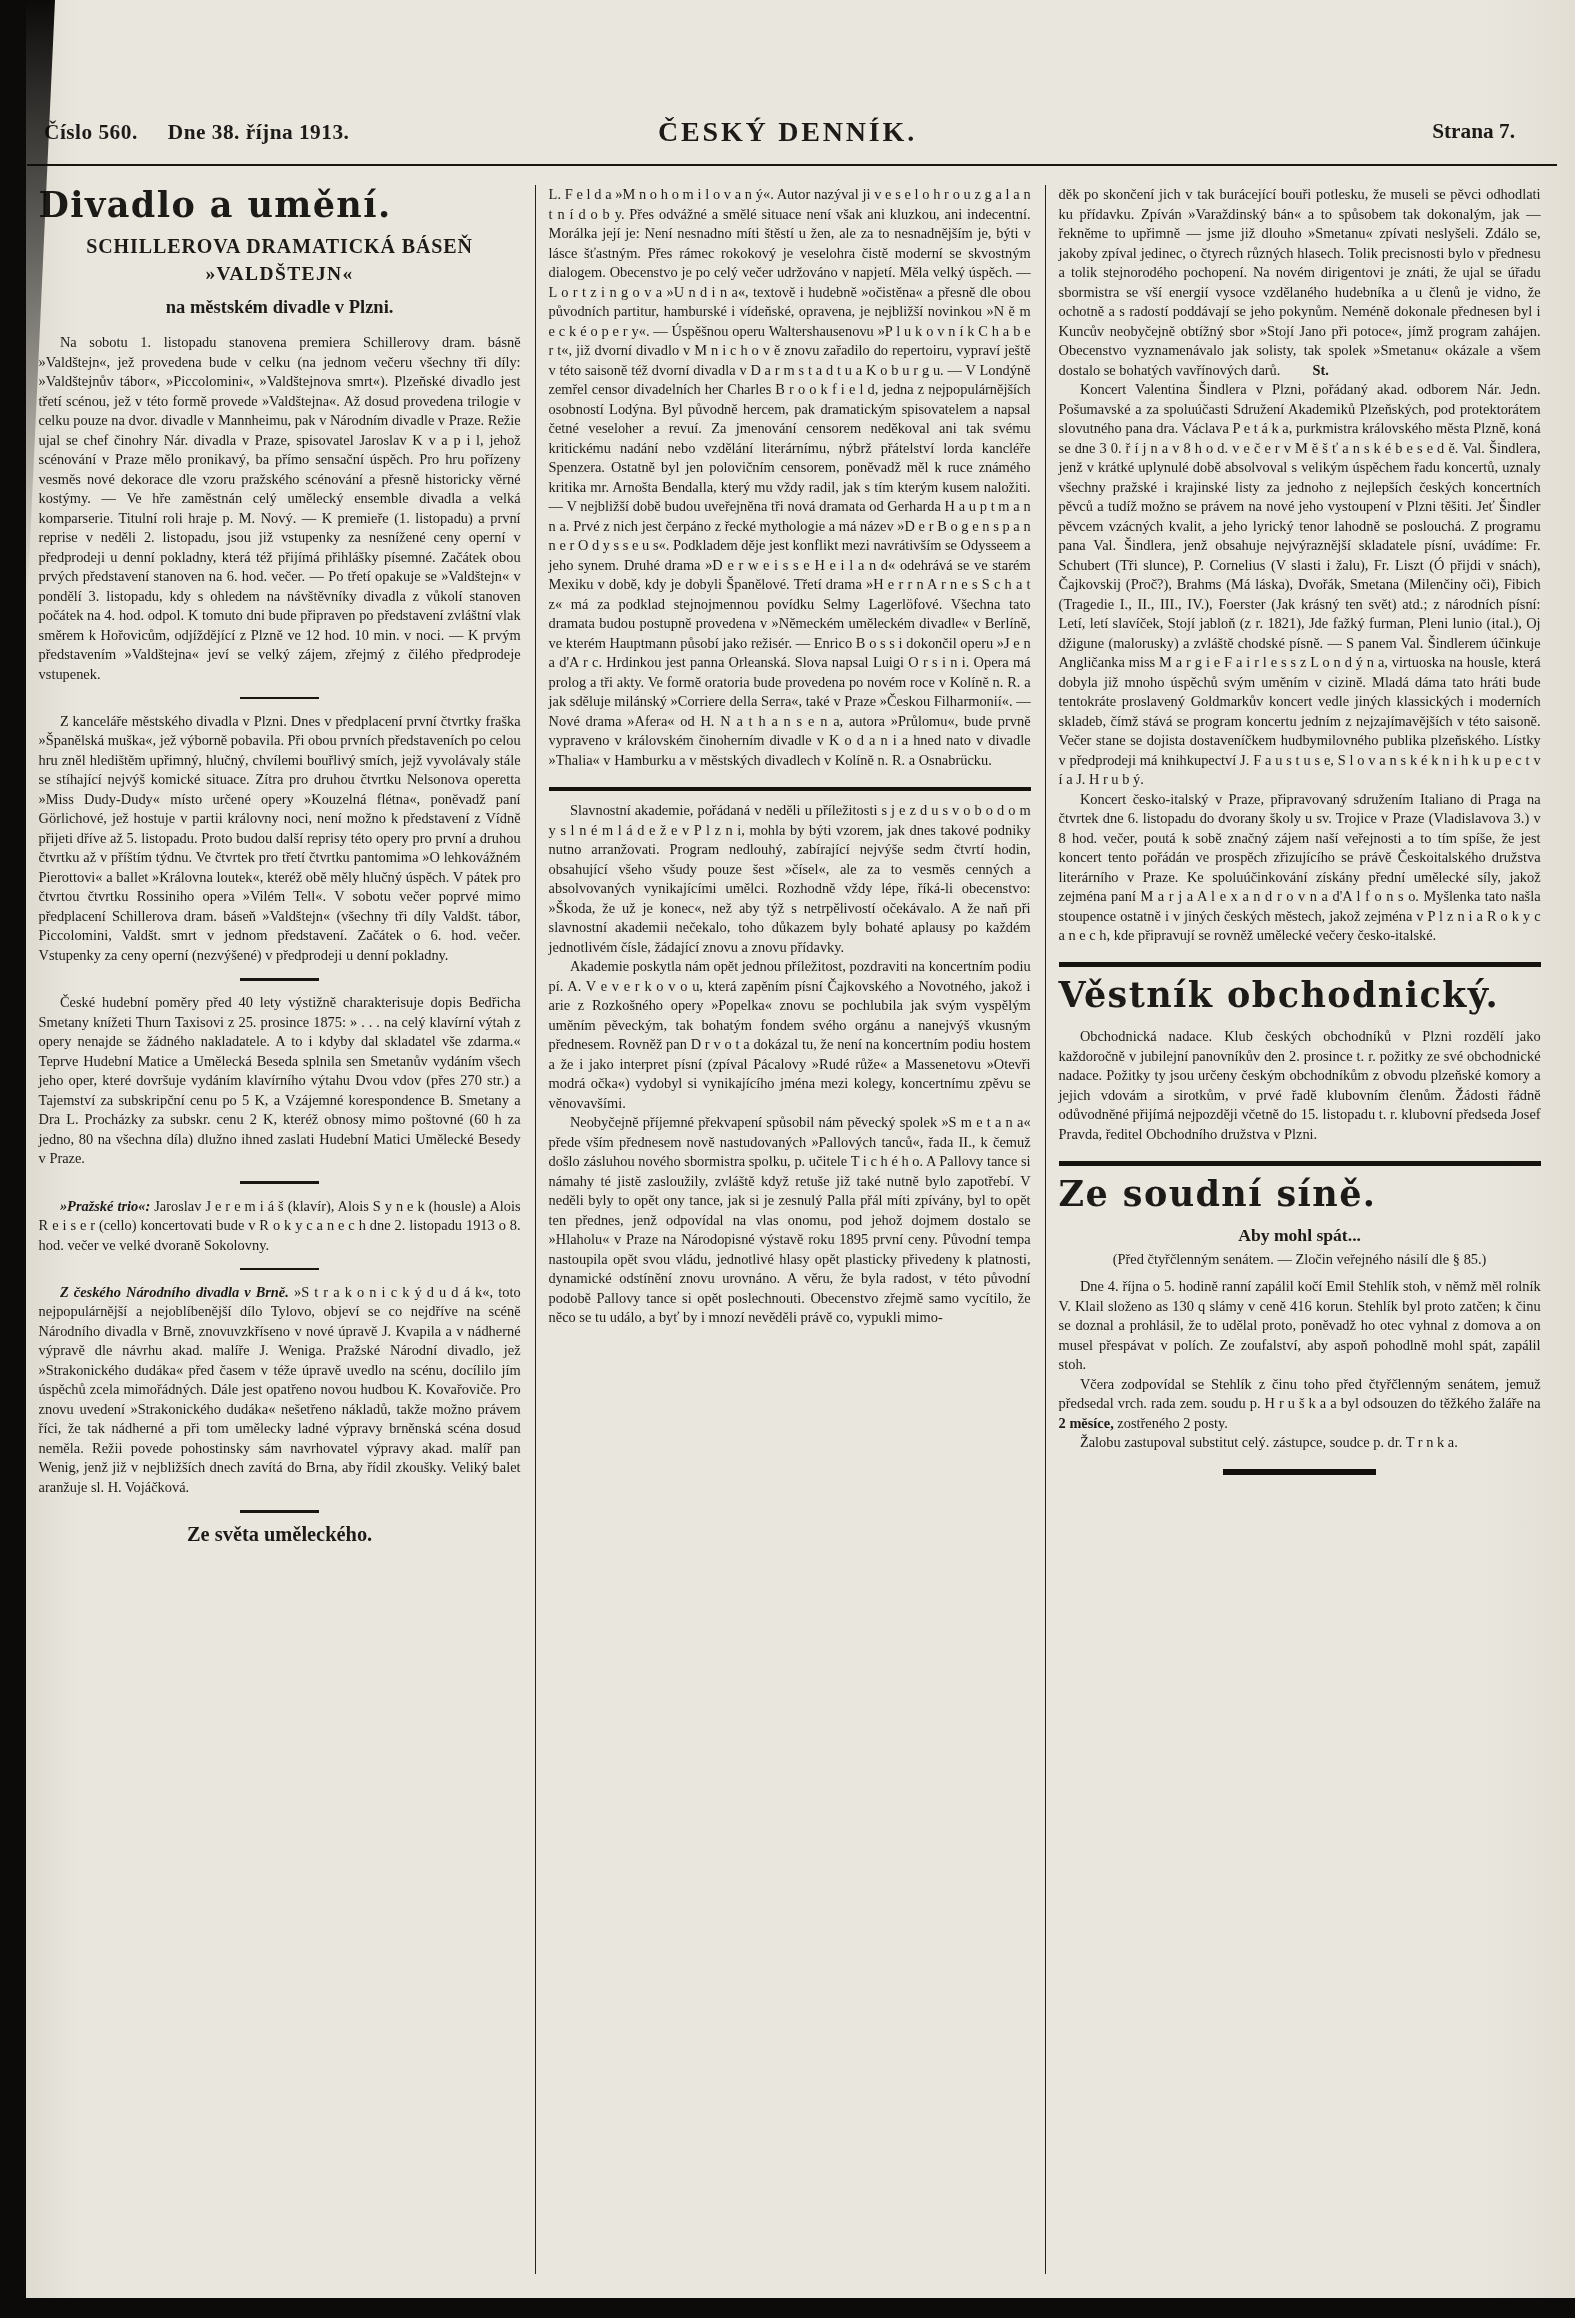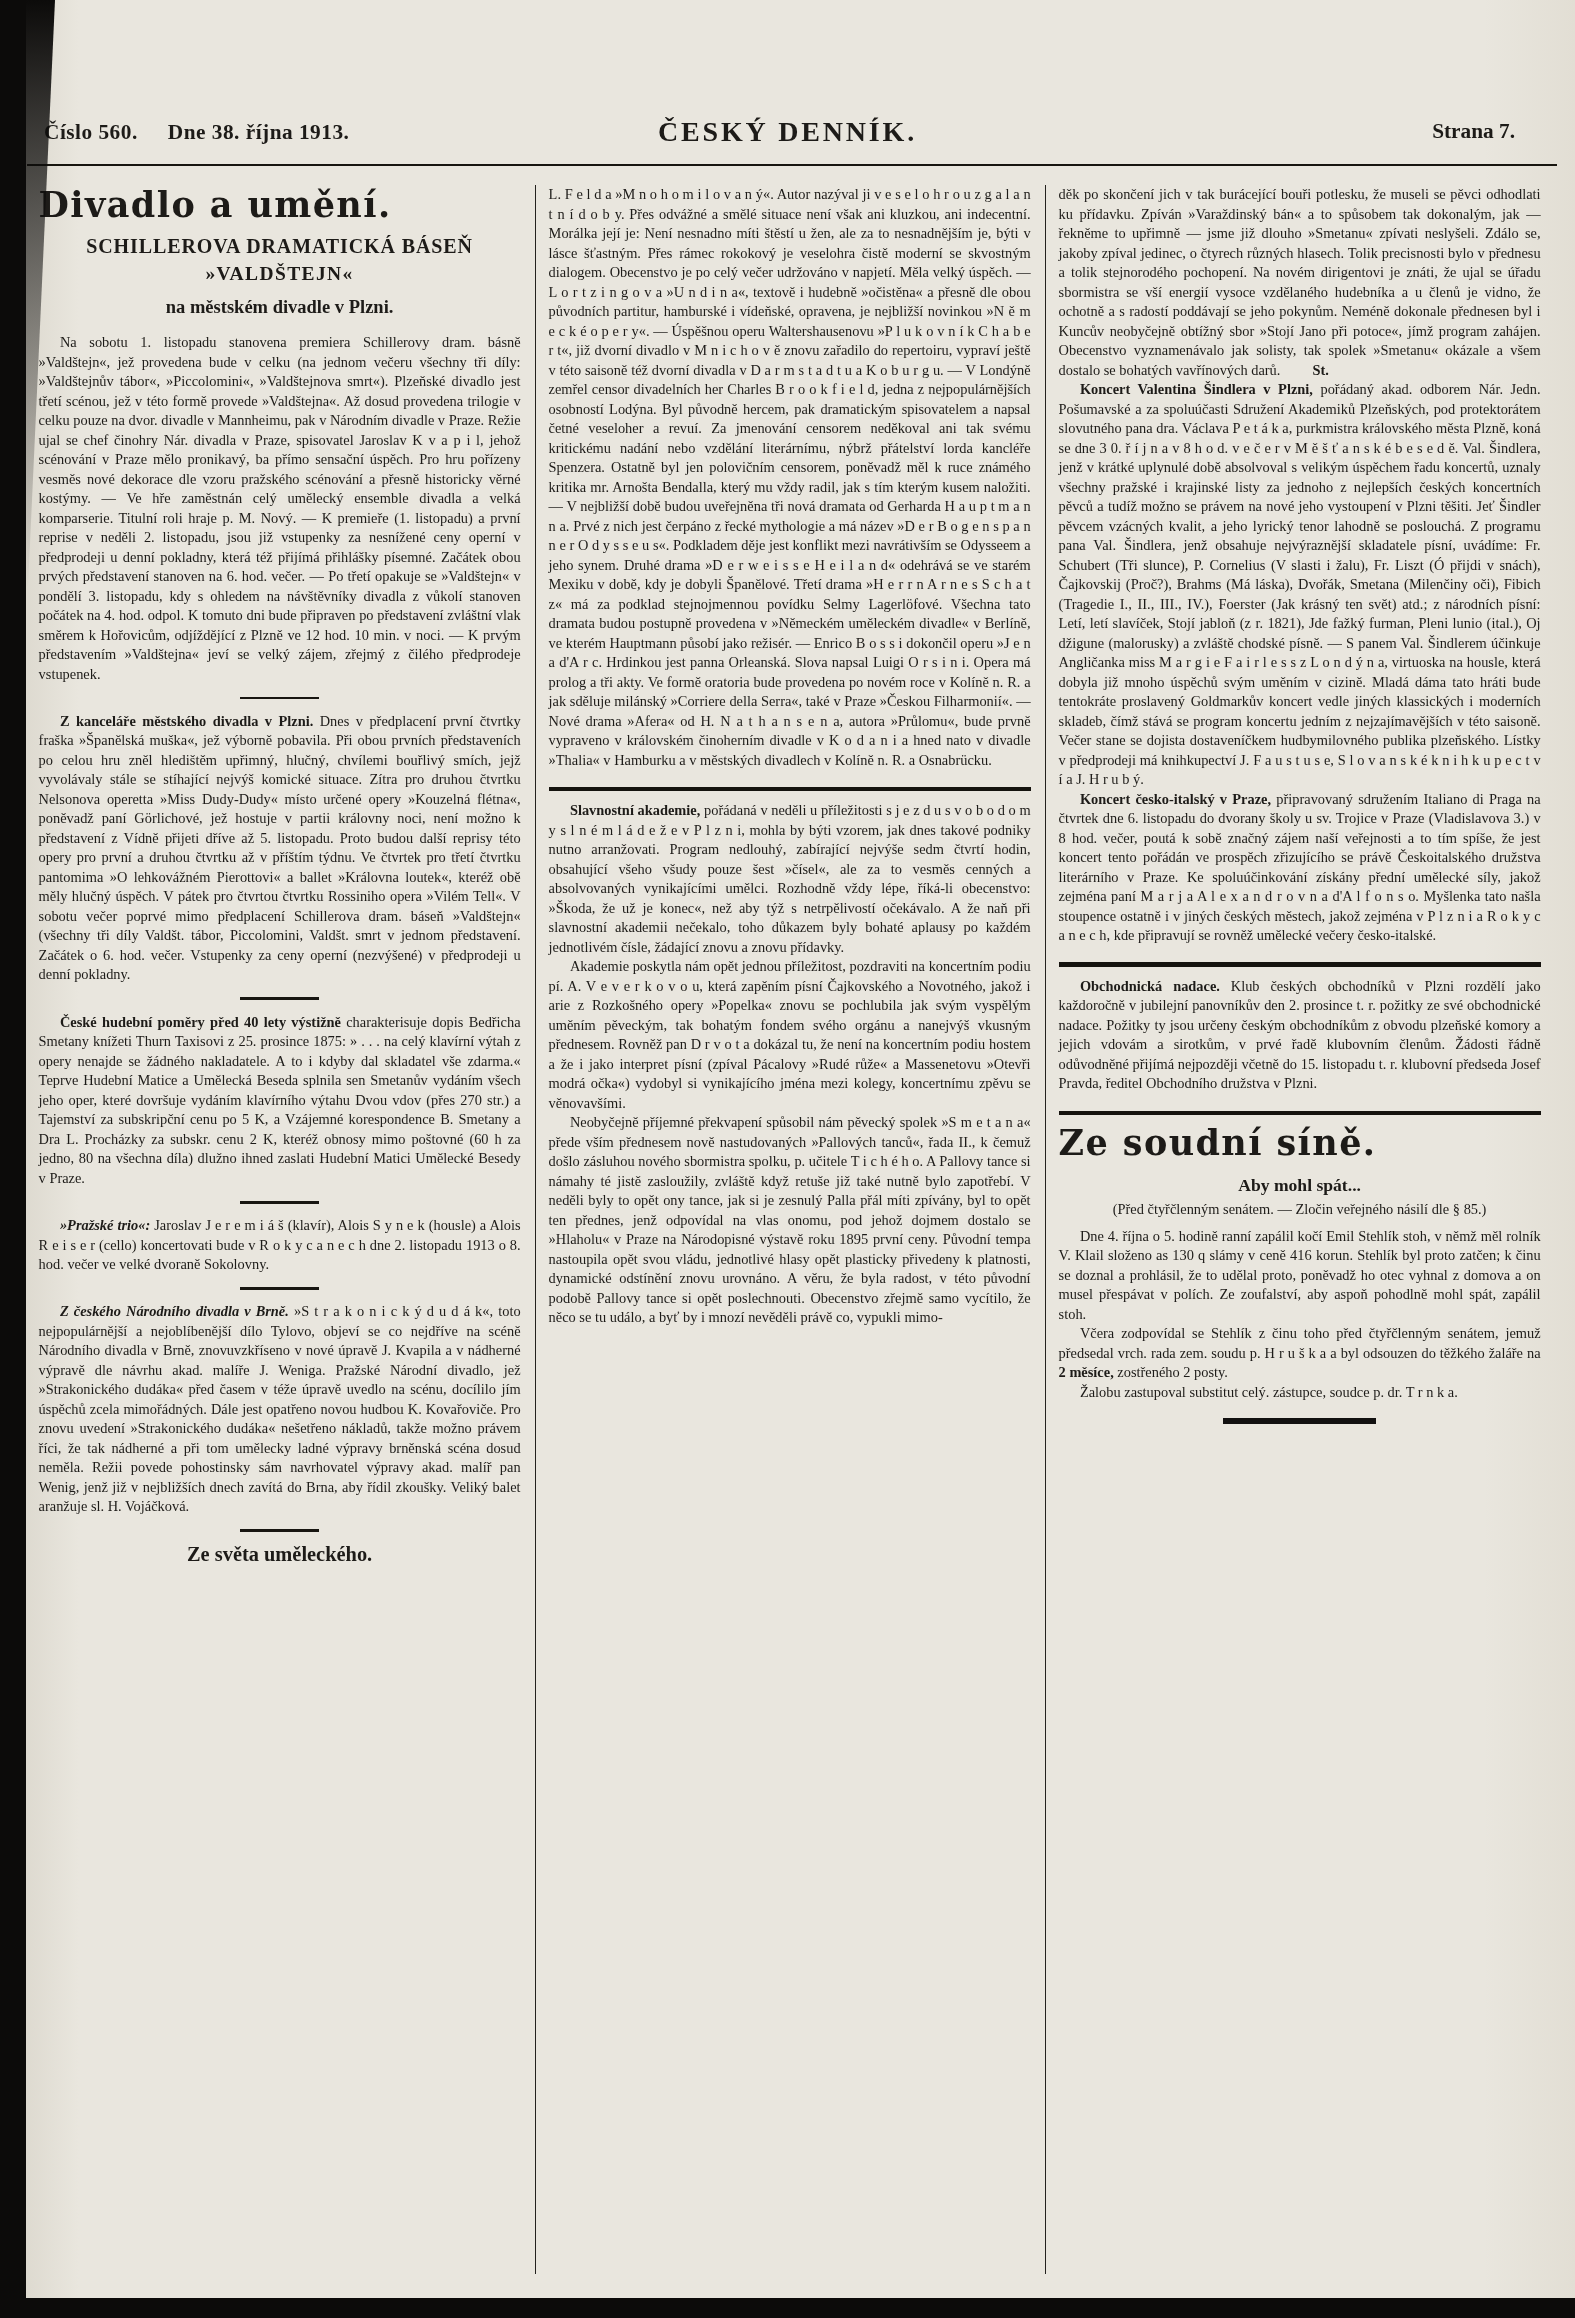--- a/index.html
+++ b/index.html
@@ -23,21 +23,21 @@
   .hdr-right { position:absolute; right:60px; top:119px; font-size:21.3px; font-weight:bold; white-space:nowrap; }
   .header-rule { position:absolute; left:27px; right:18.5px; top:164px; height:2.3px; background:#17150f; }
 
   .columns { position:absolute; left:34px; right:20.4px; top:185px; bottom:54px; display:flex; z-index:1; }
   .col { flex:1 1 0; padding:0 14px 0 13px; font-size:14.4px; line-height:19.5px; text-align:justify; }
   .col-2, .col-3 { border-left:1.4px solid #24221e; }
   .col-1 { padding-left:4.6px; }
 
   p { text-indent:21.3px; margin:0; }
   p.flush { text-indent:0; }
-  .lead { font-weight:bold; }
+  .lead { font-weight:normal; }
   .lead-it { font-weight:bold; font-style:italic; }
 
   .section-title { font-family:"DejaVu Serif","Liberation Serif",serif; font-weight:bold;
     font-size:35px; line-height:1.04; letter-spacing:1.4px; margin:1.9px 0 14px; }
   .section-title.mid { margin-top:6.5px; }
 
   .subhead { text-align:center; margin:0 0 16px; }
   .subhead .l1 { font-weight:bold; font-size:20px; letter-spacing:0.9px; }
   .subhead .l2 { font-weight:bold; font-size:19.5px; letter-spacing:1.4px; margin-top:7.4px;text-align:center; }
   .subhead .l3 { font-weight:bold; font-size:18.5px; margin-top:14px; }
@@ -94,20 +94,21 @@
       <p><b class="lead">Slavnostní akademie,</b> <span>pořádaná v neděli u příležitosti s j e z d u  s v o b o d o m y s l n é  m l á d e ž e  v  P l z n i, mohla by býti vzorem, jak dnes takové podniky nutno arranžovati. Program nedlouhý, zabírající nejvýše sedm čtvrtí hodin, obsahující všeho všudy pouze šest »čísel«, ale za to vesměs cenných a absolvovaných vynikajícími umělci. Rozhodně vždy lépe, říká-li obecenstvo: »Škoda, že už je konec«, než aby týž s netrpělivostí očekávalo. A že naň při slavnostní akademii nečekalo, toho důkazem byly bohaté aplausy po každém jednotlivém čísle, žádající znovu a znovu přídavky.</span></p>
       <p>Akademie poskytla nám opět jednou příležitost, pozdraviti na koncertním podiu pí. A. V e v e r k o v o u, která zapěním písní Čajkovského a Novotného, jakož i arie z Rozkošného opery »Popelka« znovu se pochlubila jak svým vyspělým uměním pěveckým, tak bohatým fondem svého orgánu a nanejvýš vkusným přednesem. Rovněž pan D r v o t a dokázal tu, že není na koncertním podiu hostem a že i jako interpret písní (zpíval Pácalovy »Rudé růže« a Massenetovu »Otevři modrá očka«) vydobyl si vynikajícího jména mezi kolegy, koncertnímu zpěvu se věnovavšími.</p>
       <p>Neobyčejně příjemné překvapení spůsobil nám pěvecký spolek »S m e t a n a« přede vším přednesem nově nastudovaných »Pallových tanců«, řada II., k čemuž došlo zásluhou nového sbormistra spolku, p. učitele T i c h é h o. A Pallovy tance si námahy té jistě zasloužily, zvláště když retuše již také nutně bylo zapotřebí. V neděli byly to opět ony tance, jak si je zesnulý Palla přál míti zpívány, byl to opět ten přednes, jenž odpovídal na vlas onomu, pod jehož dojmem dostalo se »Hlaholu« v Praze na Národopisné výstavě roku 1895 první ceny. Původní tempa nastoupila opět svou vládu, jednotlivé hlasy opět plasticky přivedeny k platnosti, dynamické odstínění znovu urovnáno. A věru, že byla radost, v této původní podobě Pallovy tance si opět poslechnouti. Obecenstvo zřejmě samo vycítilo, že něco se tu událo, a byť by i mnozí nevěděli právě co, vypukli mimo-</p>
     </section>
 
     <section class="col col-3">
       <p class="flush"><span>děk po skončení jich v tak burácející bouři potlesku, že museli se pěvci odhodlati ku přídavku. Zpíván »Varaždinský bán« a to spůsobem tak dokonalým, jak — řekněme to upřimně — jsme již dlouho »Smetanu« zpívati neslyšeli. Zdálo se, jakoby zpíval jedinec, o čtyrech různých hlasech. Tolik precisnosti bylo v přednesu a tolik stejnorodého pochopení. Na novém dirigentovi je znáti, že ujal se úřadu sbormistra se vší energií vysoce vzdělaného hudebníka a u členů je vidno, že ochotně a s radostí poddávají se jeho pokynům. Neméně dokonale přednesen byl i Kuncův neobyčejně obtížný sbor »Stojí Jano při potoce«, jímž program zahájen. Obecenstvo vyznamenávalo jak solisty, tak spolek »Smetanu« okázale a všem dostalo se bohatých vavřínových darů.</span><b class="sig">St.</b></p>
       <p><b class="lead">Koncert Valentina Šindlera v Plzni,</b> <span>pořádaný akad. odborem Nár. Jedn. Pošumavské a za spoluúčasti Sdružení Akademiků Plzeňských, pod protektorátem slovutného pana dra. Václava P e t á k a, purkmistra královského města Plzně, koná se dne 3 0.  ř í j n a  v  8  h o d.  v e č e r  v  M ě š ť a n s k é  b e s e d ě. Val. Šindlera, jenž v krátké uplynulé době absolvoval s velikým úspěchem řadu koncertů, uznaly všechny pražské i krajinské listy za jednoho z nejlepších českých koncertních pěvců a tudíž možno se právem na nové jeho vystoupení v Plzni těšiti. Jeť Šindler pěvcem vzácných kvalit, a jeho lyrický tenor lahodně se poslouchá. Z programu pana Val. Šindlera, jenž obsahuje nejvýraznější skladatele písní, uvádíme: Fr. Schubert (Tři slunce), P. Cornelius (V slasti i žalu), Fr. Liszt (Ó přijdi v snách), Čajkovskij (Proč?), Brahms (Má láska), Dvořák, Smetana (Milenčiny oči), Fibich (Tragedie I., II., III., IV.), Foerster (Jak krásný ten svět) atd.; z národních písní: Letí, letí slavíček, Stojí jabloň (z r. 1821), Jde fažký furman, Pleni lunio (ital.), Oj džigune (malorusky) a zvláště chodské písně. — S panem Val. Šindlerem účinkuje Angličanka miss M a r g i e  F a i r l e s s  z  L o n d ý n a, virtuoska na housle, která dobyla již mnoho úspěchů svým uměním v cizině. Mladá dáma tato hráti bude tentokráte proslavený Goldmarkův koncert vedle jiných klassických i moderních skladeb, čímž stává se program koncertu jedním z nejzajímavějších v této saisoně. Večer stane se dojista dostaveníčkem hudbymilovného publika plzeňského. Lístky v předprodeji má knihkupectví J. F a u s t u s e,  S l o v a n s k é  k n i h k u p e c t v í  a  J.  H r u b ý.</span></p>
       <p><b class="lead">Koncert česko-italský v Praze,</b> <span>připravovaný sdružením Italiano di Praga na čtvrtek dne 6. listopadu do dvorany školy u sv. Trojice v Praze (Vladislavova 3.) v 8 hod. večer, poutá k sobě značný zájem naší veřejnosti a to tím spíše, že jest koncert tento pořádán ve prospěch zřizujícího se právě Českoitalského družstva literárního v Praze. Ke spoluúčinkování získány přední umělecké síly, jakož zejména paní M a r j a  A l e x a n d r o v n a  d'A l f o n s o. Myšlenka tato našla stoupence ostatně i v jiných českých městech, jakož zejména v P l z n i  a  R o k y c a n e c h, kde připravují se rovněž umělecké večery česko-italské.</span></p>
       <div class="rule-heavy"></div>
+      <h1 class="section-title mid">Věstník obchodnický.</h1>
       <p><b class="lead">Obchodnická nadace.</b> <span>Klub českých obchodníků v Plzni rozdělí jako každoročně v jubilejní panovníkův den 2. prosince t. r. požitky ze své obchodnické nadace. Požitky ty jsou určeny českým obchodníkům z obvodu plzeňské komory a jejich vdovám a sirotkům, v prvé řadě klubovním členům. Žádosti řádně odůvodněné přijímá nejpozději včetně do 15. listopadu t. r. klubovní předseda Josef Pravda, ředitel Obchodního družstva v Plzni.</span></p>
       <div class="rule-heavy"></div>
       <h1 class="section-title mid">Ze soudní síně.</h1>
       <div class="court-sub">Aby mohl spát...</div>
       <div class="court-note">(Před čtyřčlenným senátem. — Zločin veřejného násilí dle § 85.)</div>
       <p>Dne 4. října o 5. hodině ranní zapálil kočí Emil Stehlík stoh, v němž měl rolník V. Klail složeno as 130 q slámy v ceně 416 korun. Stehlík byl proto zatčen; k činu se doznal a prohlásil, že to udělal proto, poněvadž ho otec vyhnal z domova a on musel přespávat v polích. Ze zoufalství, aby aspoň pohodlně mohl spát, zapálil stoh.</p>
       <p><span>Včera zodpovídal se Stehlík z činu toho před čtyřčlenným senátem, jemuž předsedal vrch. rada zem. soudu p. H r u š k a a byl odsouzen do těžkého žaláře na</span> <b>2 měsíce,</b> <span>zostřeného 2 posty.</span></p>
       <p>Žalobu zastupoval substitut celý. zástupce, soudce p. dr. T r n k a.</p>
       <div class="sep-heavy"></div>
     </section>

